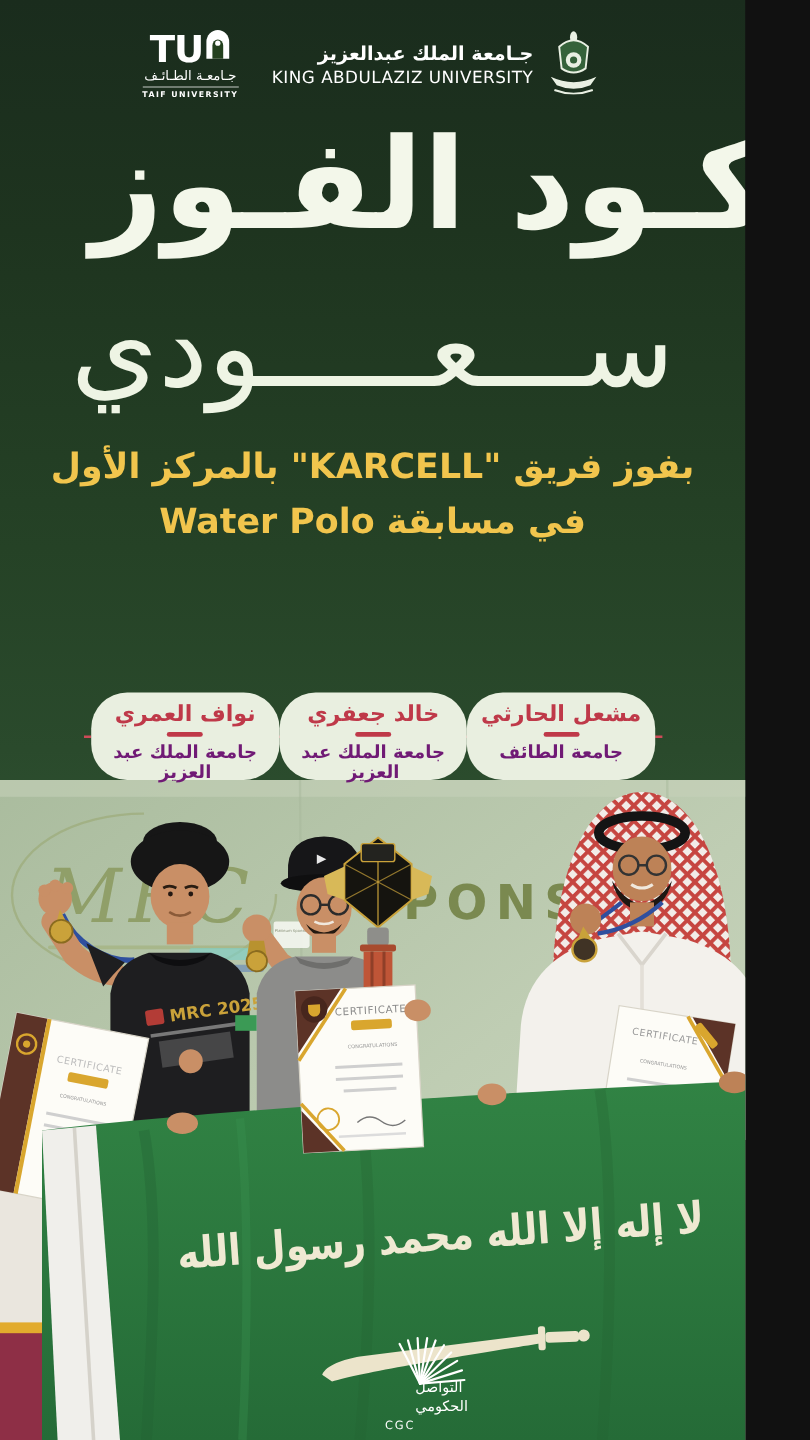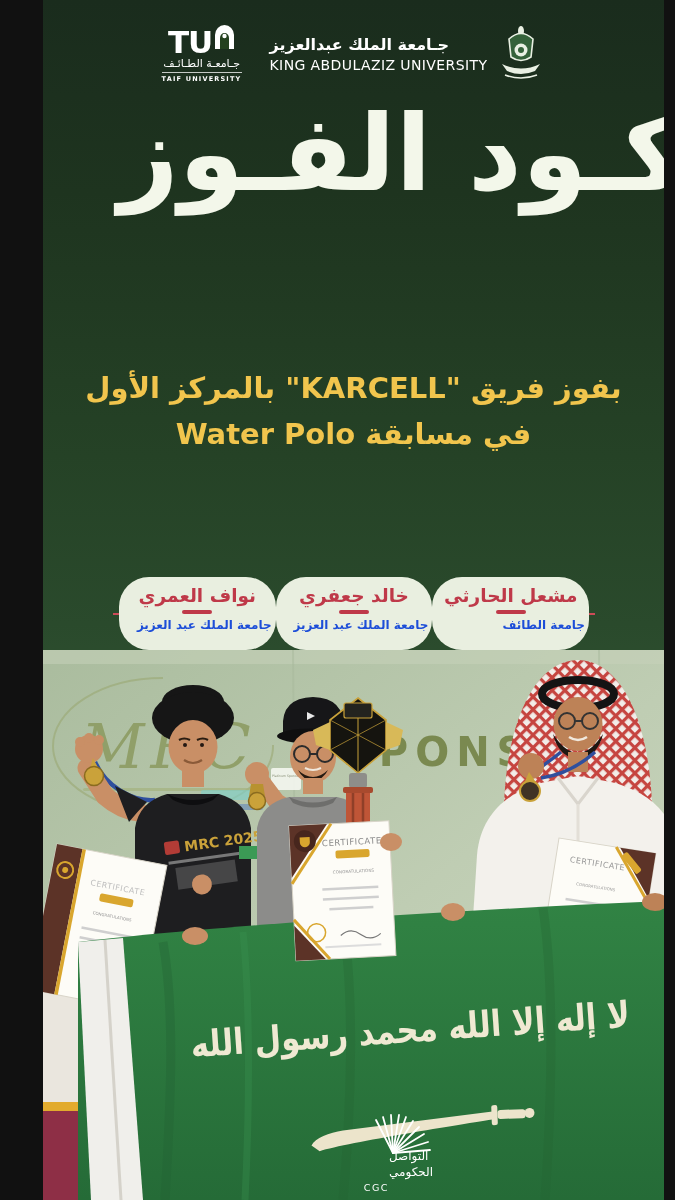--- a/index.html
+++ b/index.html
@@ -1,51 +1,50 @@
 <!DOCTYPE html>
 <html><head>
 <meta charset="utf-8">
 <style>
   html,body{margin:0;padding:0;background:#111;}
   .poster{
     position:relative; width:621px; height:1200px; overflow:hidden;
     font-family:"DejaVu Sans","Liberation Sans",sans-serif;
     background:linear-gradient(180deg,#1a2c1d 0%,#1e341f 16%,#254226 38%,#2a4a2c 52%,#2d4f2f 58%);
-    margin-left:43px;
   }
   
   .logos{position:absolute;top:24px;left:0;width:100%;display:flex;justify-content:center;align-items:center;gap:28px;}
   .tu{color:#fff;text-align:center;}
   .tu-mark{display:flex;align-items:flex-end;justify-content:center;gap:2px;}
   .tu-acronym{font-size:31px;font-weight:bold;line-height:.78;letter-spacing:-1px;}
   .tu-ar{font-size:11px;margin-top:3px;padding-bottom:2px;border-bottom:1px solid rgba(255,255,255,.75);}
   .tu-en{font-size:6.5px;font-weight:bold;letter-spacing:1.2px;margin-top:2px;}
   .kau{display:flex;align-items:center;gap:10px;color:#fff;}
-  .kau-text{text-align:left;}
+  .kau-text{text-align:right;}
   .kau-ar{font-size:16px;font-weight:bold;}
   .kau-en{font-size:14px;letter-spacing:.4px;margin-top:3px;}
   
   .h1{position:absolute;top:84px;left:0;width:100%;text-align:center;direction:rtl;
       font-size:105px;font-weight:bold;color:#f3f7ea;line-height:1.35;padding-left:48px;}
   .h2{position:absolute;top:230px;left:0;width:100%;text-align:center;direction:rtl;
       font-size:93px;font-weight:normal;color:#eef4e4;line-height:1.3;}
   
   .subtitle{position:absolute;top:366px;left:0;width:100%;text-align:center;direction:rtl;
       color:#f1c54d;font-size:29px;font-weight:bold;line-height:1.58;}
   .desc{position:absolute;top:479px;left:0;width:100%;text-align:center;direction:rtl;
       color:#edf2e5;font-size:25px;font-weight:normal;line-height:1.66;}
   
   .winners{position:absolute;top:577px;left:76px;right:75px;height:73px;direction:rtl;
       display:flex;justify-content:space-between;align-items:stretch;}
   .winners .dash{position:absolute;top:36px;left:-6px;right:-6px;border-top:2px dashed #cd4b58;z-index:0;}
   .card{position:relative;z-index:1;background:#e9efe0;border-radius:30px;width:166px;
       text-align:center;padding:9px 4px 8px;box-sizing:border-box;direction:rtl;}
   .card .name{color:#bf3949;font-size:18.5px;font-weight:bold;line-height:1.1;}
   .card .rule{width:30px;height:3.5px;background:#bf3949;border-radius:2px;margin:4px auto 5px;}
-  .card .univ{color:#1d4ed8;font-size:12px;font-weight:bold;line-height:1.1;text-align:right;}
+  .card .univ{color:#701a75;font-size:15px;font-weight:bold;line-height:1.1;}
   
   .photo{position:absolute;top:650px;left:0;width:675px;height:550px;}
   .photo svg{display:block;}
 </style>
 </head>
 <body>
 
 <div class="poster">
 
   <div class="logos">
@@ -75,20 +74,21 @@
           <circle cx="24" cy="25" r="6.5" fill="#e9f0e3"></circle>
           <circle cx="24" cy="25" r="3" fill="#35623a"></circle>
           <path d="M5,39 Q24,48 43,39 L38,46 Q24,52 10,46 Z" fill="#e9f0e3"></path>
           <path d="M8,50 Q24,56 40,50" stroke="#e9f0e3" stroke-width="1.6" fill="none"></path>
         </svg>
       </span>
     </div>
   </div>
 
   <div class="h1">كـود الفـوز</div>
+  <div class="h2">ســـعـــــودي</div>
 
   <div class="subtitle">
     <div>بفوز فريق "KARCELL" بالمركز الأول</div>
     <div>في مسابقة Water Polo</div>
   </div>
 
 
   <div class="winners">
     <div class="dash"></div>
     <div class="card">

